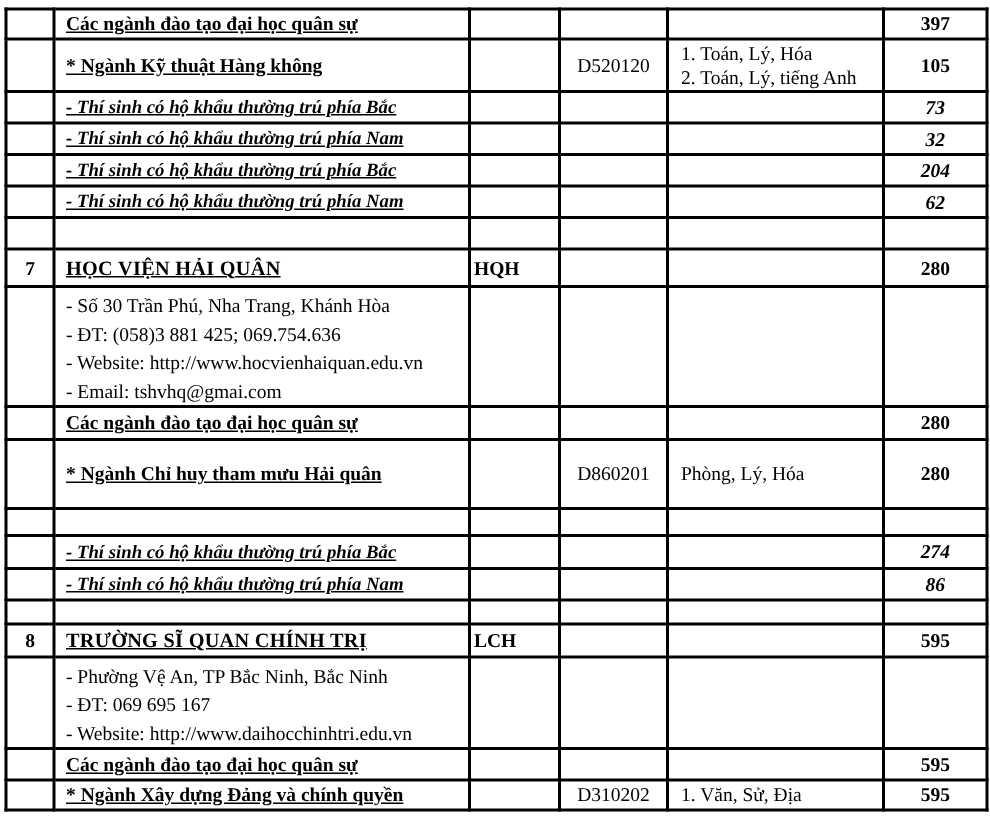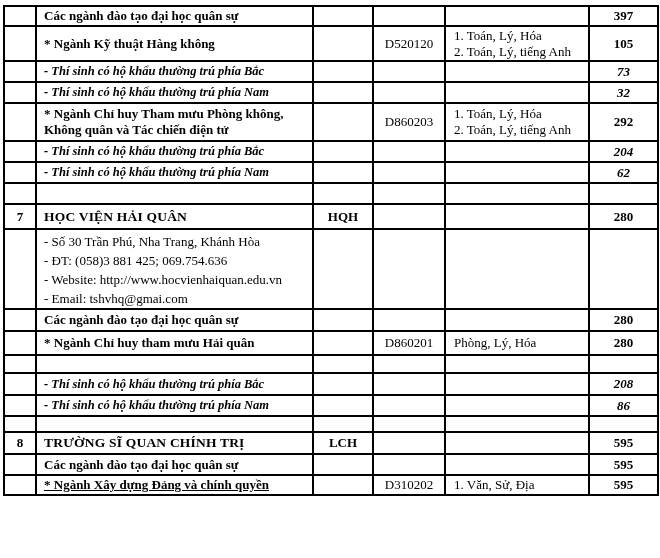--- a/index.html
+++ b/index.html
@@ -1,34 +1,34 @@
 <!DOCTYPE html>
 <html><head>
 <meta charset="utf-8">
 <style>
   html,body{margin:0;padding:0;width:660px;height:558px;background:#fff;overflow:hidden;}
   body{font-family:"Liberation Serif","DejaVu Serif",serif;color:#000;}
   #tbl{position:absolute;left:3px;top:5px;width:654px;border-collapse:collapse;table-layout:fixed;}
   #tbl td{border:2px solid #000;padding:0 2px;vertical-align:middle;overflow:hidden;font-size:13px;}
   .c-stt{text-align:center;font-weight:bold;font-size:13px;}
   .c-name{padding:0 4px 0 7px !important;}
-  .c-code{text-align:center;font-weight:bold;font-size:13px;}
+  .c-code{text-align:left;font-weight:bold;font-size:13px;}
   .c-mcode{text-align:center;font-size:12.5px;}
   .c-subj{font-size:12px;line-height:16px;padding-left:8px !important;}
   .c-val{text-align:center;font-weight:bold;font-size:13px;}
   tr.section .nm{font-weight:bold;font-size:13px;}
   tr.school .nm{font-weight:bold;font-size:13.5px;letter-spacing:.2px;}
   tr.major .nm{font-weight:bold;font-size:13px;line-height:16px;}
   tr.note .nm{font-weight:bold;font-style:italic;font-size:12.5px;}
   tr.note .c-val{font-style:italic;font-size:12.5px;}
   tr.contact td{vertical-align:top;}
   tr.contact .c-name{font-size:12.5px;padding-top:2px !important;}
   .cl{line-height:19px;white-space:nowrap;}
   .u{text-decoration:underline;}
-  .nm{white-space:normal;}
+  .nm{white-space:normal;text-decoration:underline;}
 </style>
 </head>
 <body>
 
 <table id="tbl">
   <colgroup>
     <col style="width:32px">
       <col style="width:277px">
       <col style="width:60px">
     <col style="width:72px">
@@ -72,33 +72,20 @@
       <tr class="note" style="height: 21px;">
         <td class="c-stt"></td>
         <td class="c-name">
           <div class="nm">- Thí sinh có hộ khẩu thường trú phía Nam</div>
         </td>
         <td class="c-code"></td>
         <td class="c-mcode"></td>
         <td class="c-subj"></td>
         <td class="c-val"><span>32</span></td>
       </tr>
-      <tr class="major" style="height: 38px;">
-        <td class="c-stt"></td>
-        <td class="c-name">
-          <div class="nm">* Ngành Chỉ huy Tham mưu Phòng không, Không quân và Tác chiến điện tử</div>
-        </td>
-        <td class="c-code"></td>
-        <td class="c-mcode"><span>D860203</span></td>
-        <td class="c-subj">
-          <div>1. Toán, Lý, Hóa</div>
-          <div>2. Toán, Lý, tiếng Anh</div>
-        </td>
-        <td class="c-val"><span>292</span></td>
-      </tr>
       <tr class="note" style="height: 21px;">
         <td class="c-stt"></td>
         <td class="c-name">
           <div class="nm">- Thí sinh có hộ khẩu thường trú phía Bắc</div>
         </td>
         <td class="c-code"></td>
         <td class="c-mcode"></td>
         <td class="c-subj"></td>
         <td class="c-val"><span>204</span></td>
       </tr>
@@ -146,21 +133,21 @@
       <tr class="section" style="height: 22px;">
         <td class="c-stt"></td>
         <td class="c-name">
           <div class="nm">Các ngành đào tạo đại học quân sự</div>
         </td>
         <td class="c-code"></td>
         <td class="c-mcode"></td>
         <td class="c-subj"></td>
         <td class="c-val"><span>280</span></td>
       </tr>
-      <tr class="major" style="height: 24px;">
+      <tr class="major" style="height: 46px;">
         <td class="c-stt"></td>
         <td class="c-name">
           <div class="nm">* Ngành Chỉ huy tham mưu Hải quân</div>
         </td>
         <td class="c-code"></td>
         <td class="c-mcode"><span>D860201</span></td>
         <td class="c-subj">
           <div>Phòng, Lý, Hóa</div>
         </td>
         <td class="c-val"><span>280</span></td>
@@ -174,21 +161,21 @@
         <td class="c-val"></td>
       </tr>
       <tr class="note" style="height: 22px;">
         <td class="c-stt"></td>
         <td class="c-name">
           <div class="nm">- Thí sinh có hộ khẩu thường trú phía Bắc</div>
         </td>
         <td class="c-code"></td>
         <td class="c-mcode"></td>
         <td class="c-subj"></td>
-        <td class="c-val"><span>208</span></td>
+        <td class="c-val"><span>274</span></td>
       </tr>
       <tr class="note" style="height: 21px;">
         <td class="c-stt"></td>
         <td class="c-name">
           <div class="nm">- Thí sinh có hộ khẩu thường trú phía Nam</div>
         </td>
         <td class="c-code"></td>
         <td class="c-mcode"></td>
         <td class="c-subj"></td>
         <td class="c-val"><span>86</span></td>
@@ -203,20 +190,32 @@
       </tr>
       <tr class="school" style="height: 22px;">
         <td class="c-stt"><span>8</span></td>
         <td class="c-name">
           <div class="nm">TRƯỜNG SĨ QUAN CHÍNH TRỊ</div>
         </td>
         <td class="c-code"><span>LCH</span></td>
         <td class="c-mcode"></td>
         <td class="c-subj"></td>
         <td class="c-val"><span>595</span></td>
+      </tr>
+      <tr class="contact" style="height: 56px;">
+        <td class="c-stt"></td>
+        <td class="c-name">
+          <div class="cl"><span>- Phường Vệ An, TP Bắc Ninh, Bắc Ninh</span></div>
+          <div class="cl"><span>- ĐT: 069 695 167</span></div>
+          <div class="cl"><span>- Website: http://www.daihocchinhtri.edu.vn</span></div>
+        </td>
+        <td class="c-code"></td>
+        <td class="c-mcode"></td>
+        <td class="c-subj"></td>
+        <td class="c-val"></td>
       </tr>
       <tr class="section" style="height: 21px;">
         <td class="c-stt"></td>
         <td class="c-name">
           <div class="nm">Các ngành đào tạo đại học quân sự</div>
         </td>
         <td class="c-code"></td>
         <td class="c-mcode"></td>
         <td class="c-subj"></td>
         <td class="c-val"><span>595</span></td>

